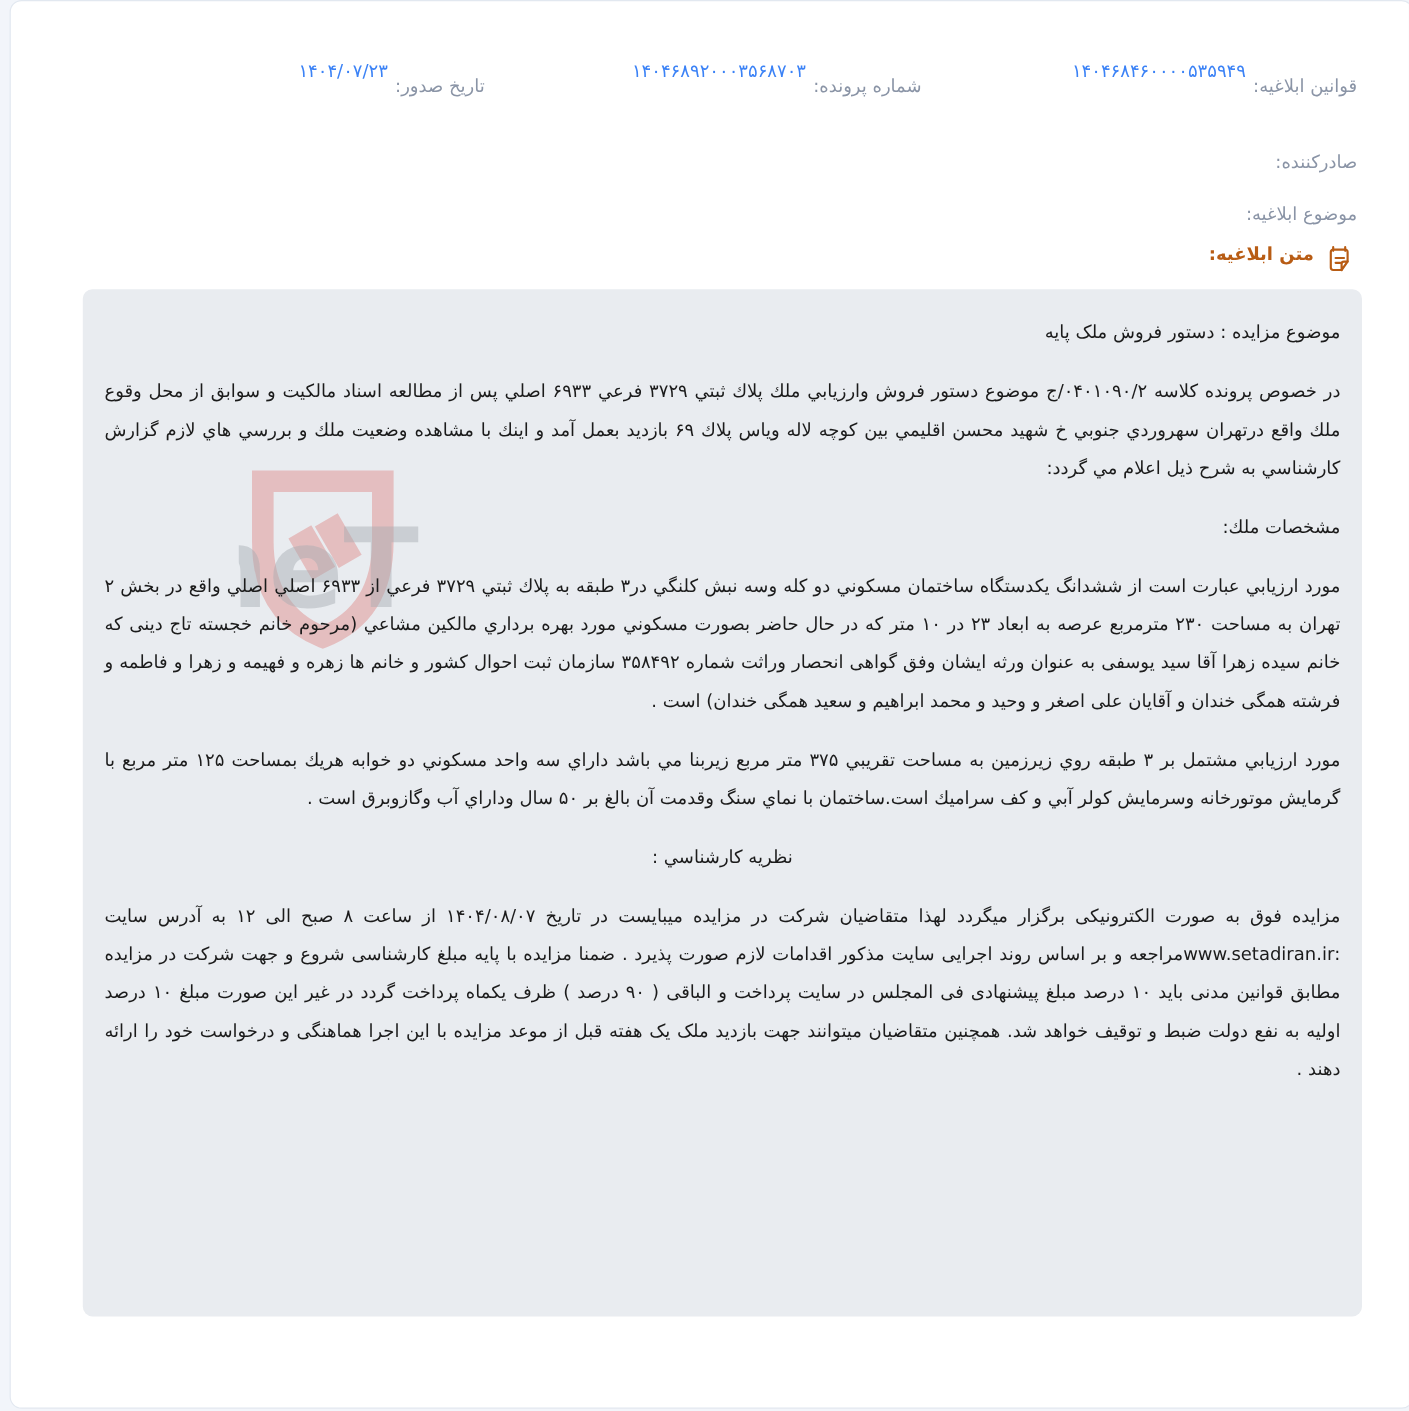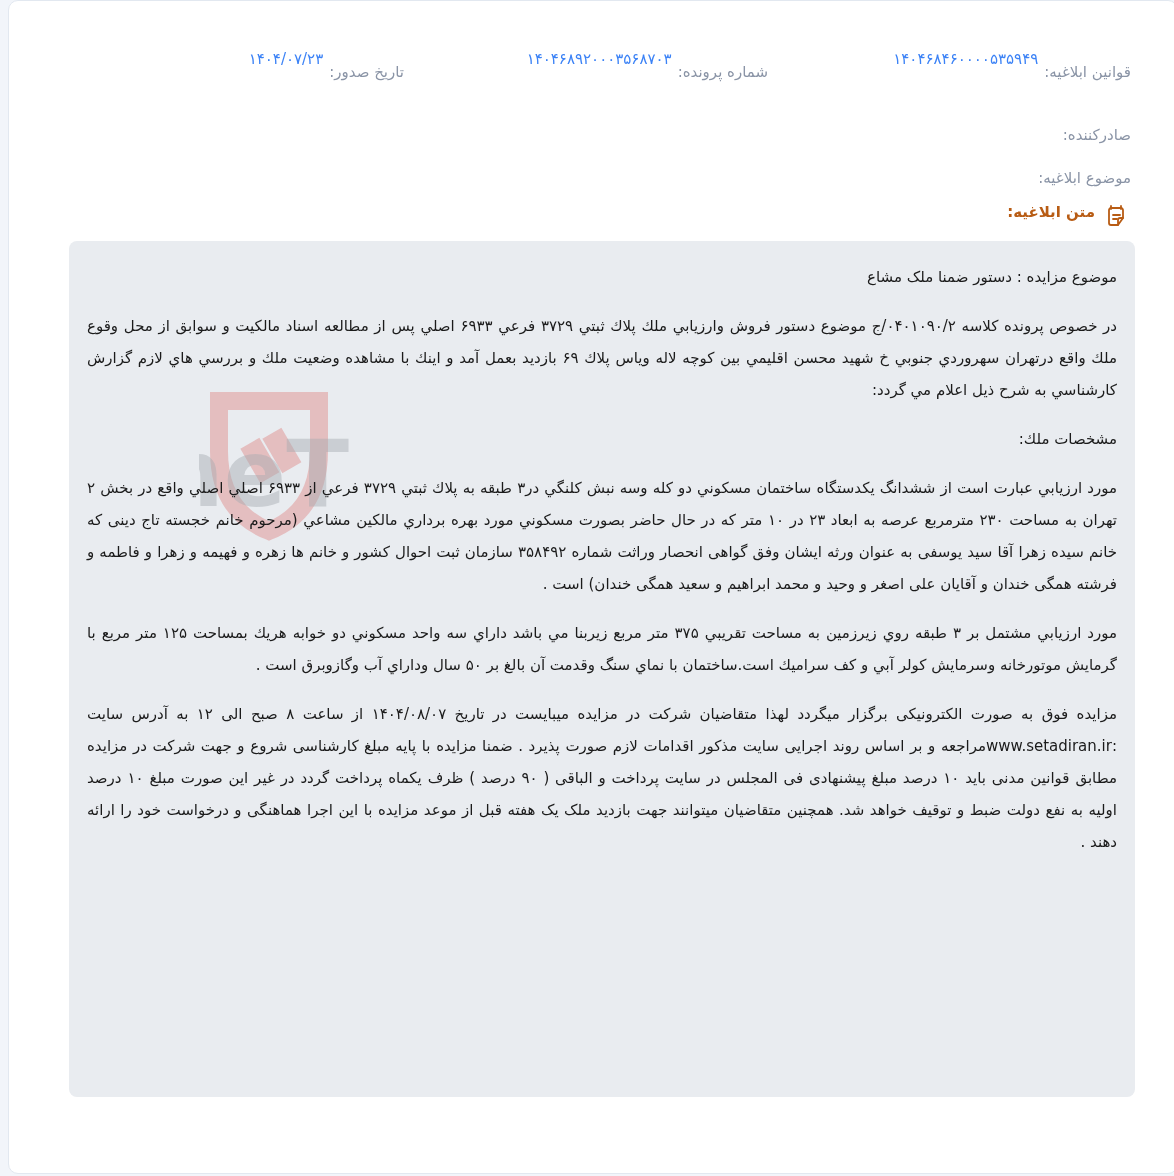--- a/index.html
+++ b/index.html
@@ -131,21 +131,22 @@
   <div class="content-box">
     <svg class="watermark" viewBox="0 0 640 150">
       <g opacity="0.35">
         <path d="M20 10 L120 10 L120 60 Q120 120 70 140 Q20 120 20 60 Z" fill="none" stroke="#d9534f" stroke-width="18"></path>
         <rect x="50" y="50" width="22" height="40" fill="#d9534f" transform="rotate(-30 60 70)"></rect>
         <rect x="72" y="40" width="22" height="40" fill="#d9534f" transform="rotate(-30 82 60)"></rect>
       </g>
       <text x="150" y="115" font-family="DejaVu Sans, sans-serif" font-size="92" font-weight="bold" fill="#9aa0a6" opacity="0.45">AriaTender.neT</text>
     </svg>
 
-    <p>موضوع مزايده : دستور ضمنا ملک مشاع</p>
+    <p>موضوع مزايده : دستور فروش ملک پايه</p>
     <p>در خصوص پرونده كلاسه ۰۴۰۱۰۹۰/۲/ج موضوع دستور فروش وارزيابي ملك پلاك ثبتي  ۳۷۲۹ فرعي ۶۹۳۳ اصلي پس  از مطالعه اسناد مالكيت و سوابق از محل وقوع ملك واقع درتهران سهروردي جنوبي خ شهيد محسن اقليمي بين كوچه لاله وياس پلاك ۶۹ بازديد بعمل آمد و اينك با مشاهده وضعيت ملك و بررسي هاي لازم گزارش كارشناسي به شرح ذيل اعلام مي گردد:</p>
     <p>مشخصات ملك:</p>
     <p>مورد ارزيابي عبارت است از ششدانگ يكدستگاه ساختمان مسكوني دو كله وسه نبش كلنگي در۳ طبقه  به پلاك ثبتي  ۳۷۲۹ فرعي از ۶۹۳۳ اصلي اصلي واقع در بخش ۲ تهران به مساحت ۲۳۰ مترمربع عرصه به ابعاد ۲۳ در ۱۰ متر كه در حال حاضر بصورت مسكوني مورد بهره برداري مالكين مشاعي (مرحوم خانم خجسته تاج دینی که خانم سیده زهرا آقا سید یوسفی به عنوان ورثه ایشان وفق گواهی انحصار وراثت شماره ۳۵۸۴۹۲ سازمان ثبت احوال کشور و خانم ها زهره و فهیمه و زهرا و فاطمه و فرشته همگی خندان و آقایان علی اصغر و وحید و محمد ابراهیم و سعید همگی خندان) است .</p>
     <p>مورد ارزيابي مشتمل بر ۳ طبقه روي زيرزمين به مساحت تقريبي ۳۷۵ متر مربع زيربنا مي باشد داراي سه واحد مسكوني دو خوابه هريك بمساحت ۱۲۵ متر مربع با گرمايش موتورخانه وسرمايش كولر آبي و كف سراميك است.ساختمان با نماي سنگ وقدمت آن بالغ بر ۵۰ سال وداراي آب وگازوبرق است .</p>
+    <p class="center">نظريه كارشناسي :</p>
     <p>مزایده فوق به صورت الکترونیکی برگزار میگردد لهذا متقاضیان شرکت در مزایده میبایست در تاریخ ۱۴۰۴/۰۸/۰۷ از ساعت ۸ صبح الی ۱۲ به آدرس سایت       :www.setadiran.irمراجعه و بر اساس روند اجرایی سایت مذکور اقدامات لازم صورت پذیرد . ضمنا مزایده با پایه مبلغ کارشناسی شروع و جهت شرکت در مزایده مطابق قوانین مدنی باید ۱۰ درصد مبلغ  پیشنهادی فی المجلس در سایت پرداخت و الباقی ( ۹۰ درصد ) ظرف یکماه پرداخت گردد در غیر این صورت مبلغ ۱۰ درصد اولیه به نفع دولت ضبط و توقیف خواهد شد. همچنین متقاضیان میتوانند جهت بازدید ملک یک هفته قبل از موعد مزایده با این اجرا هماهنگی و درخواست خود را ارائه دهند .</p>
   </div>
 
 </div>
 
 </body></html>

